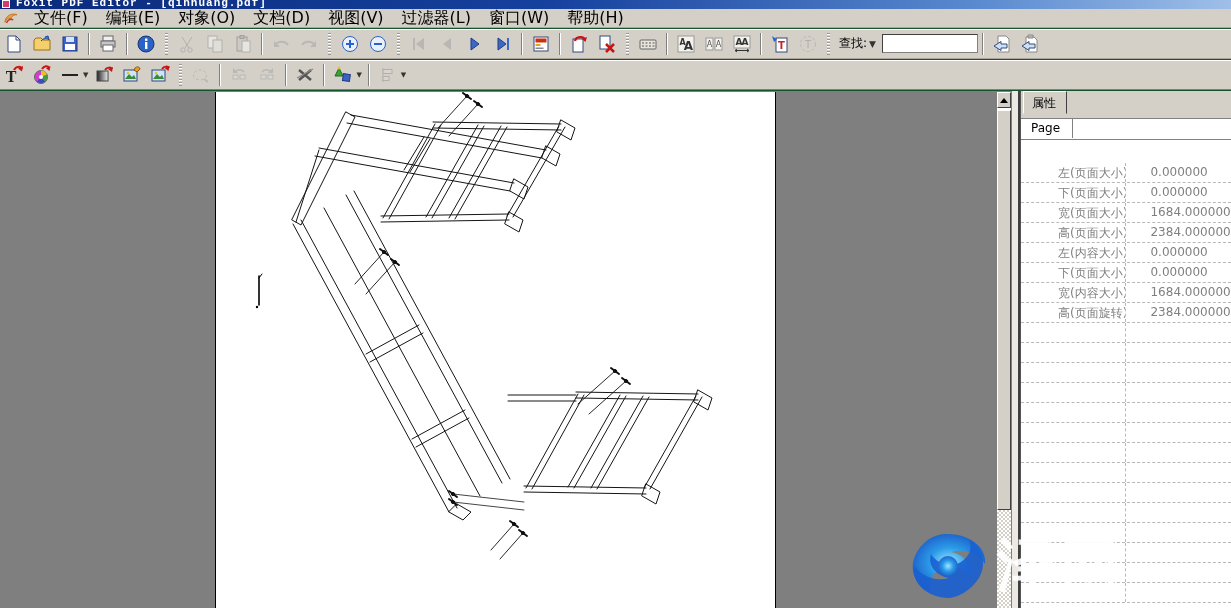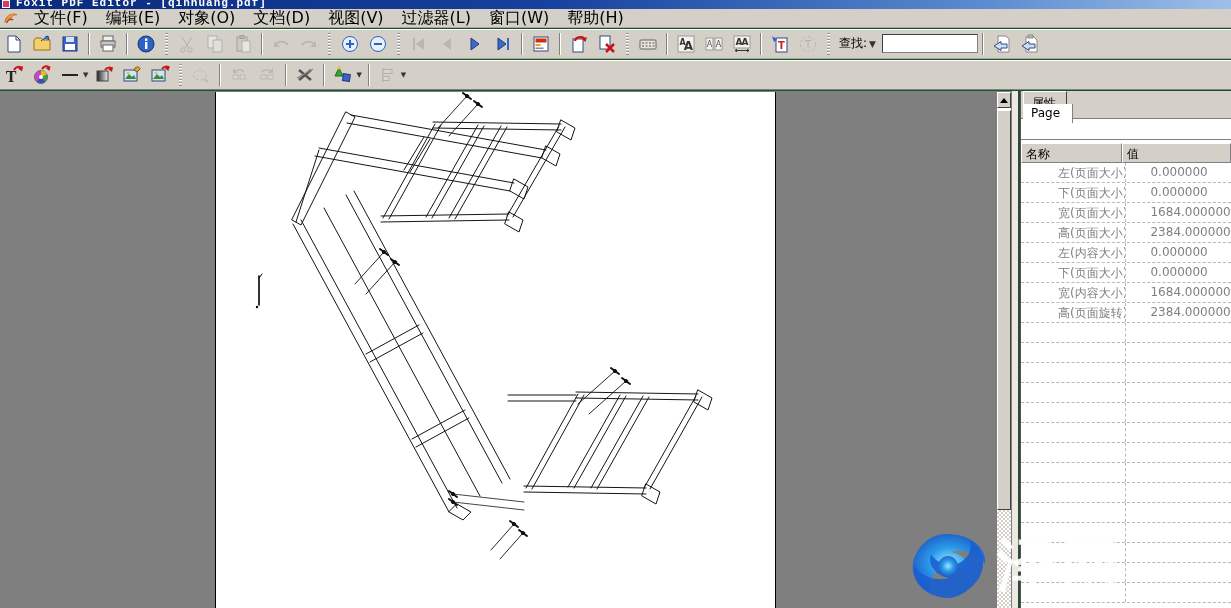--- a/index.html
+++ b/index.html
@@ -56,21 +56,21 @@
 
   
   #watermark { position:absolute; left:903px; top:524px; width:330px; height:84px; z-index:60; pointer-events:none; display:flex; align-items:center; }
   #wm-text { font-size:58px; font-weight:bold; color:rgba(255,255,255,0.92); letter-spacing:6px; margin-left:6px; white-space:nowrap; }
 
   
   #panel { position:absolute; left:1020px; top:91px; width:211px; height:517px; background:#fff; border-left:1px solid #555; }
   #panel-top { position:absolute; left:0; top:0; width:210px; height:28px; background:#d4d0c8; border-bottom:1px solid #808080; }
   #tab-props { position:absolute; left:2px; top:0; height:23px; padding:3px 10px 0 8px; background:#d4d0c8;
     border:1px solid; border-color:#fff #404040 transparent #fff; font-size:12px; color:#000; }
-  #tab-page { position:absolute; left:2px; top:13px; height:19px; padding:2px 12px 0 8px; background:#fff;
+  #tab-page { position:absolute; left:2px; top:28px; height:19px; padding:2px 12px 0 8px; background:#fff;
     border-right:1px solid #808080; font-size:12px; color:#000; }
   #page-tab-line { position:absolute; left:0; top:48px; width:210px; height:1px; background:#808080; }
   #prop-header { position:absolute; left:0px; top:52px; width:210px; height:20px; display:flex; }
   #prop-header .hcell { height:20px; background:#d4d0c8; border:1px solid; border-color:#fff #808080 #808080 #fff;
     font-size:12px; color:#000; padding:2px 0 0 4px; }
   #prop-header .hcell.c1 { width:101px; }
   #prop-header .hcell.c2 { width:109px; }
   #prop-rows { position:absolute; left:0; top:72px; width:210px; }
   .prow { display:flex; height:20px; border-bottom:1px dashed #b8b8b8; }
   .prow .c1 { width:101px; padding:2px 0 0 12px; color:#7f7f7f; font-size:12px; white-space:nowrap; overflow:hidden;
@@ -593,24 +593,20 @@
     </div>
   </div>
 
   <div id="splitter"></div>
 
   <div id="panel">
     <div id="panel-top"></div>
     <div id="tab-props">属性</div>
     <div id="tab-page">Page</div>
     <div id="page-tab-line"></div>
-    <div id="prop-header">
-      <div class="hcell c1">名称</div>
-      <div class="hcell c2">值</div>
-    </div>
     <div id="prop-rows">
         <div class="prow">
           <div class="c1">左(页面大小)</div>
           <div class="c2">0.000000</div>
         </div>
         <div class="prow">
           <div class="c1">下(页面大小)</div>
           <div class="c2">0.000000</div>
         </div>
         <div class="prow">

